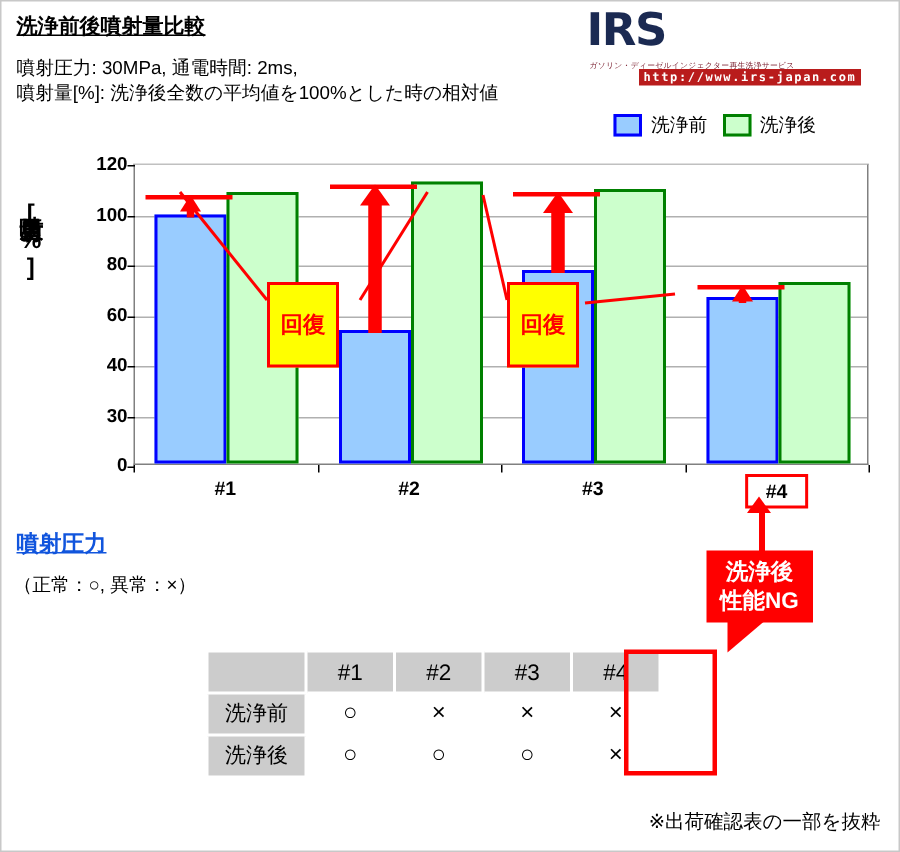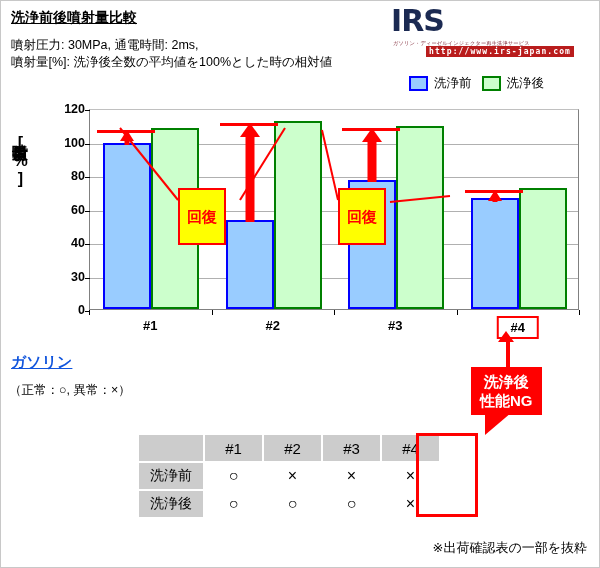--- a/index.html
+++ b/index.html
@@ -249,21 +249,21 @@
       <div class="xlab" style="left: 61.25px;">#1</div>
       <div class="xtick" style="left: 122.5px;"></div>
       <div class="xlab" style="left: 183.75px;">#2</div>
       <div class="xtick" style="left: 245px;"></div>
       <div class="xlab" style="left: 306.25px;">#3</div>
       <div class="xtick" style="left: 367.5px;"></div>
       <div class="xlab boxed" style="left: 428.75px;">#4</div>
       <div class="xtick" style="left: 490px;"></div>
     </div>
 
-  <div class="spray-title">ガソリン</div>
+  <div class="spray-title">噴射圧力</div>
   <div class="spray-sub">（正常：○, 異常：×）</div>
 
   <table class="result">
     <thead>
       <tr>
         <th class="corner"></th>
         <th class="hdr">#1</th>
         <th class="hdr">#2</th>
         <th class="hdr">#3</th>
         <th class="hdr">#4</th>

